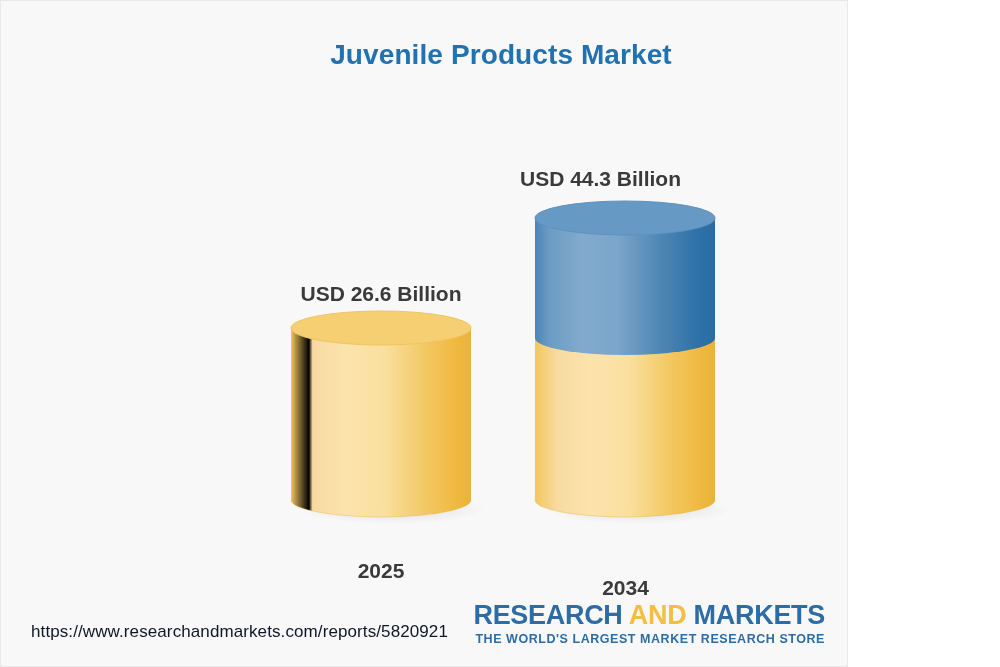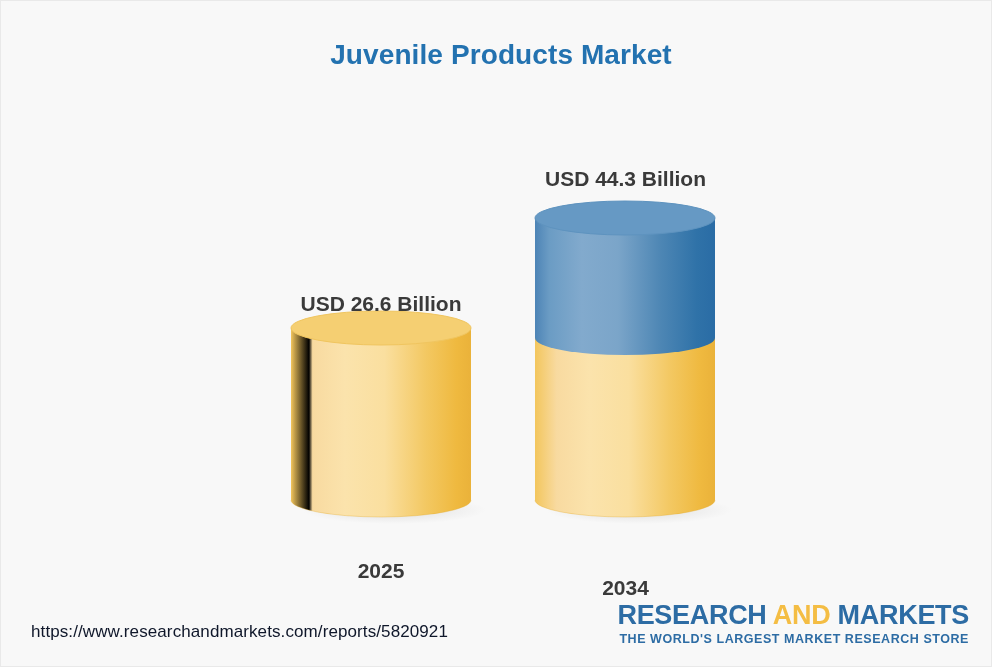--- a/index.html
+++ b/index.html
@@ -9,21 +9,21 @@
   }
   body {
     width: 1000px;
     height: 667px;
     overflow: hidden;
     font-family: "Liberation Sans", sans-serif;
   }
 
   .canvas {
     position: relative;
-    width: 992px;
+    width: 848px;
     height: 667px;
     background: #f8f8f8;
     box-sizing: border-box;
     border: 1px solid #e9e9e9;
   }
 
   
   .chart-title {
     position: absolute;
     top: 38px;
@@ -57,22 +57,22 @@
 
   
   .value-label {
     position: absolute;
     text-align: center;
     font-size: 21px;
     font-weight: bold;
     color: #3a3a3a;
     white-space: nowrap;
   }
-  .value-label.v1 { left: 290px; top: 291px; width: 180px; }
-  .value-label.v2 { left: 534px; top: 166px; width: 181px; }
+  .value-label.v1 { left: 290px; top: 281px; width: 180px; }
+  .value-label.v2 { left: 509px; top: 166px; width: 181px; }
 
   
   .cat-label {
     position: absolute;
     text-align: center;
     font-size: 21px;
     font-weight: bold;
     color: #3a3a3a;
   }
   .cat-label.c1 { left: 290px; top: 558px; width: 180px; }

